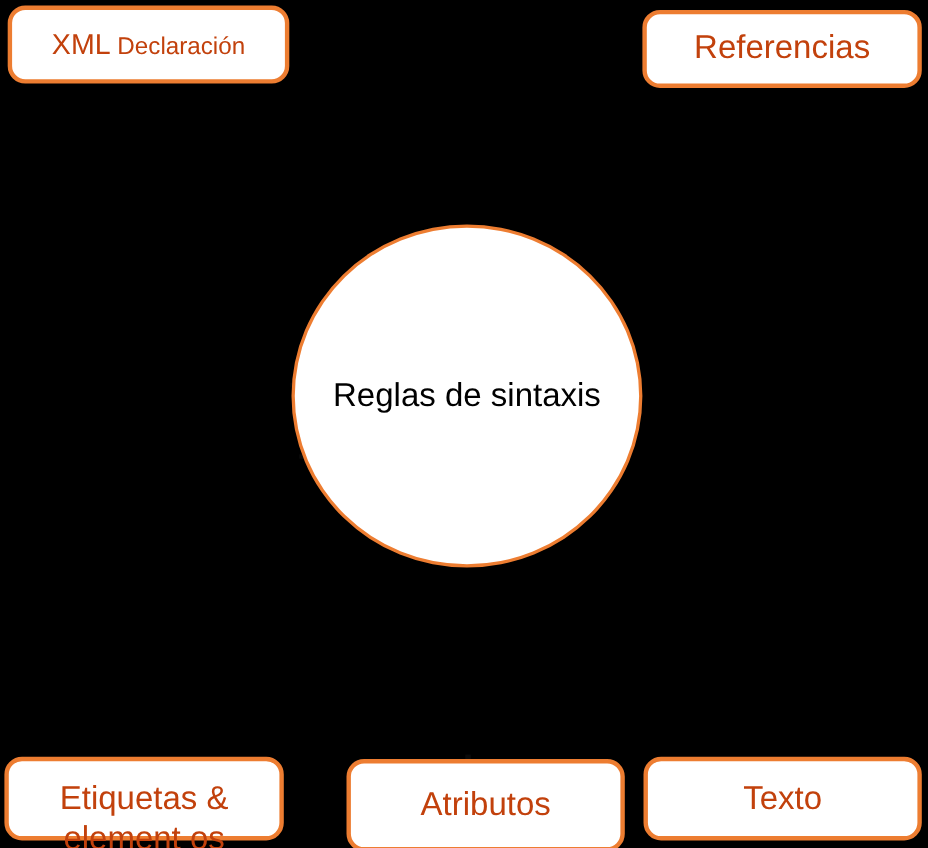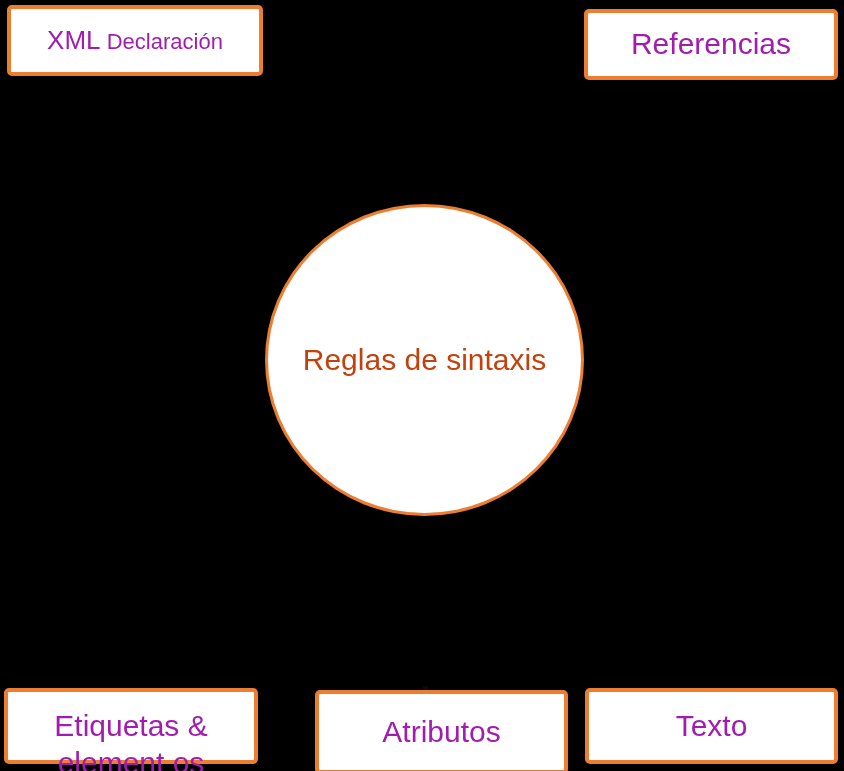--- a/index.html
+++ b/index.html
@@ -17,26 +17,26 @@
     background: #000000;
     overflow: hidden;
   }
 
   
   .node-box {
     position: absolute;
     box-sizing: border-box;
     background: #FFFFFF;
     border: 4px solid #ED7D31;
-    border-radius: 5px;
+    border-radius: 16px;
     display: flex;
     align-items: center;
     justify-content: center;
     text-align: center;
-    color: #a21caf;
+    color: #c2410c;
     line-height: 1.22;
     padding: 2px 10px;
   }
   .node-label {
     display: block;
     width: 100%;
     text-align: center;
   }
 
   .fs-22 { font-size: 22px; }
@@ -47,21 +47,21 @@
   .node-circle {
     position: absolute;
     box-sizing: border-box;
     background: #FFFFFF;
     border: 3px solid #ED7D31;
     border-radius: 50%;
     display: flex;
     align-items: center;
     justify-content: center;
     text-align: center;
-    color: #c2410c;
+    color: #000000;
   }
 
   
   .connector {
     position: absolute;
     background: #0A0A0A;
   }
 </style>
 </head>
 <body>

